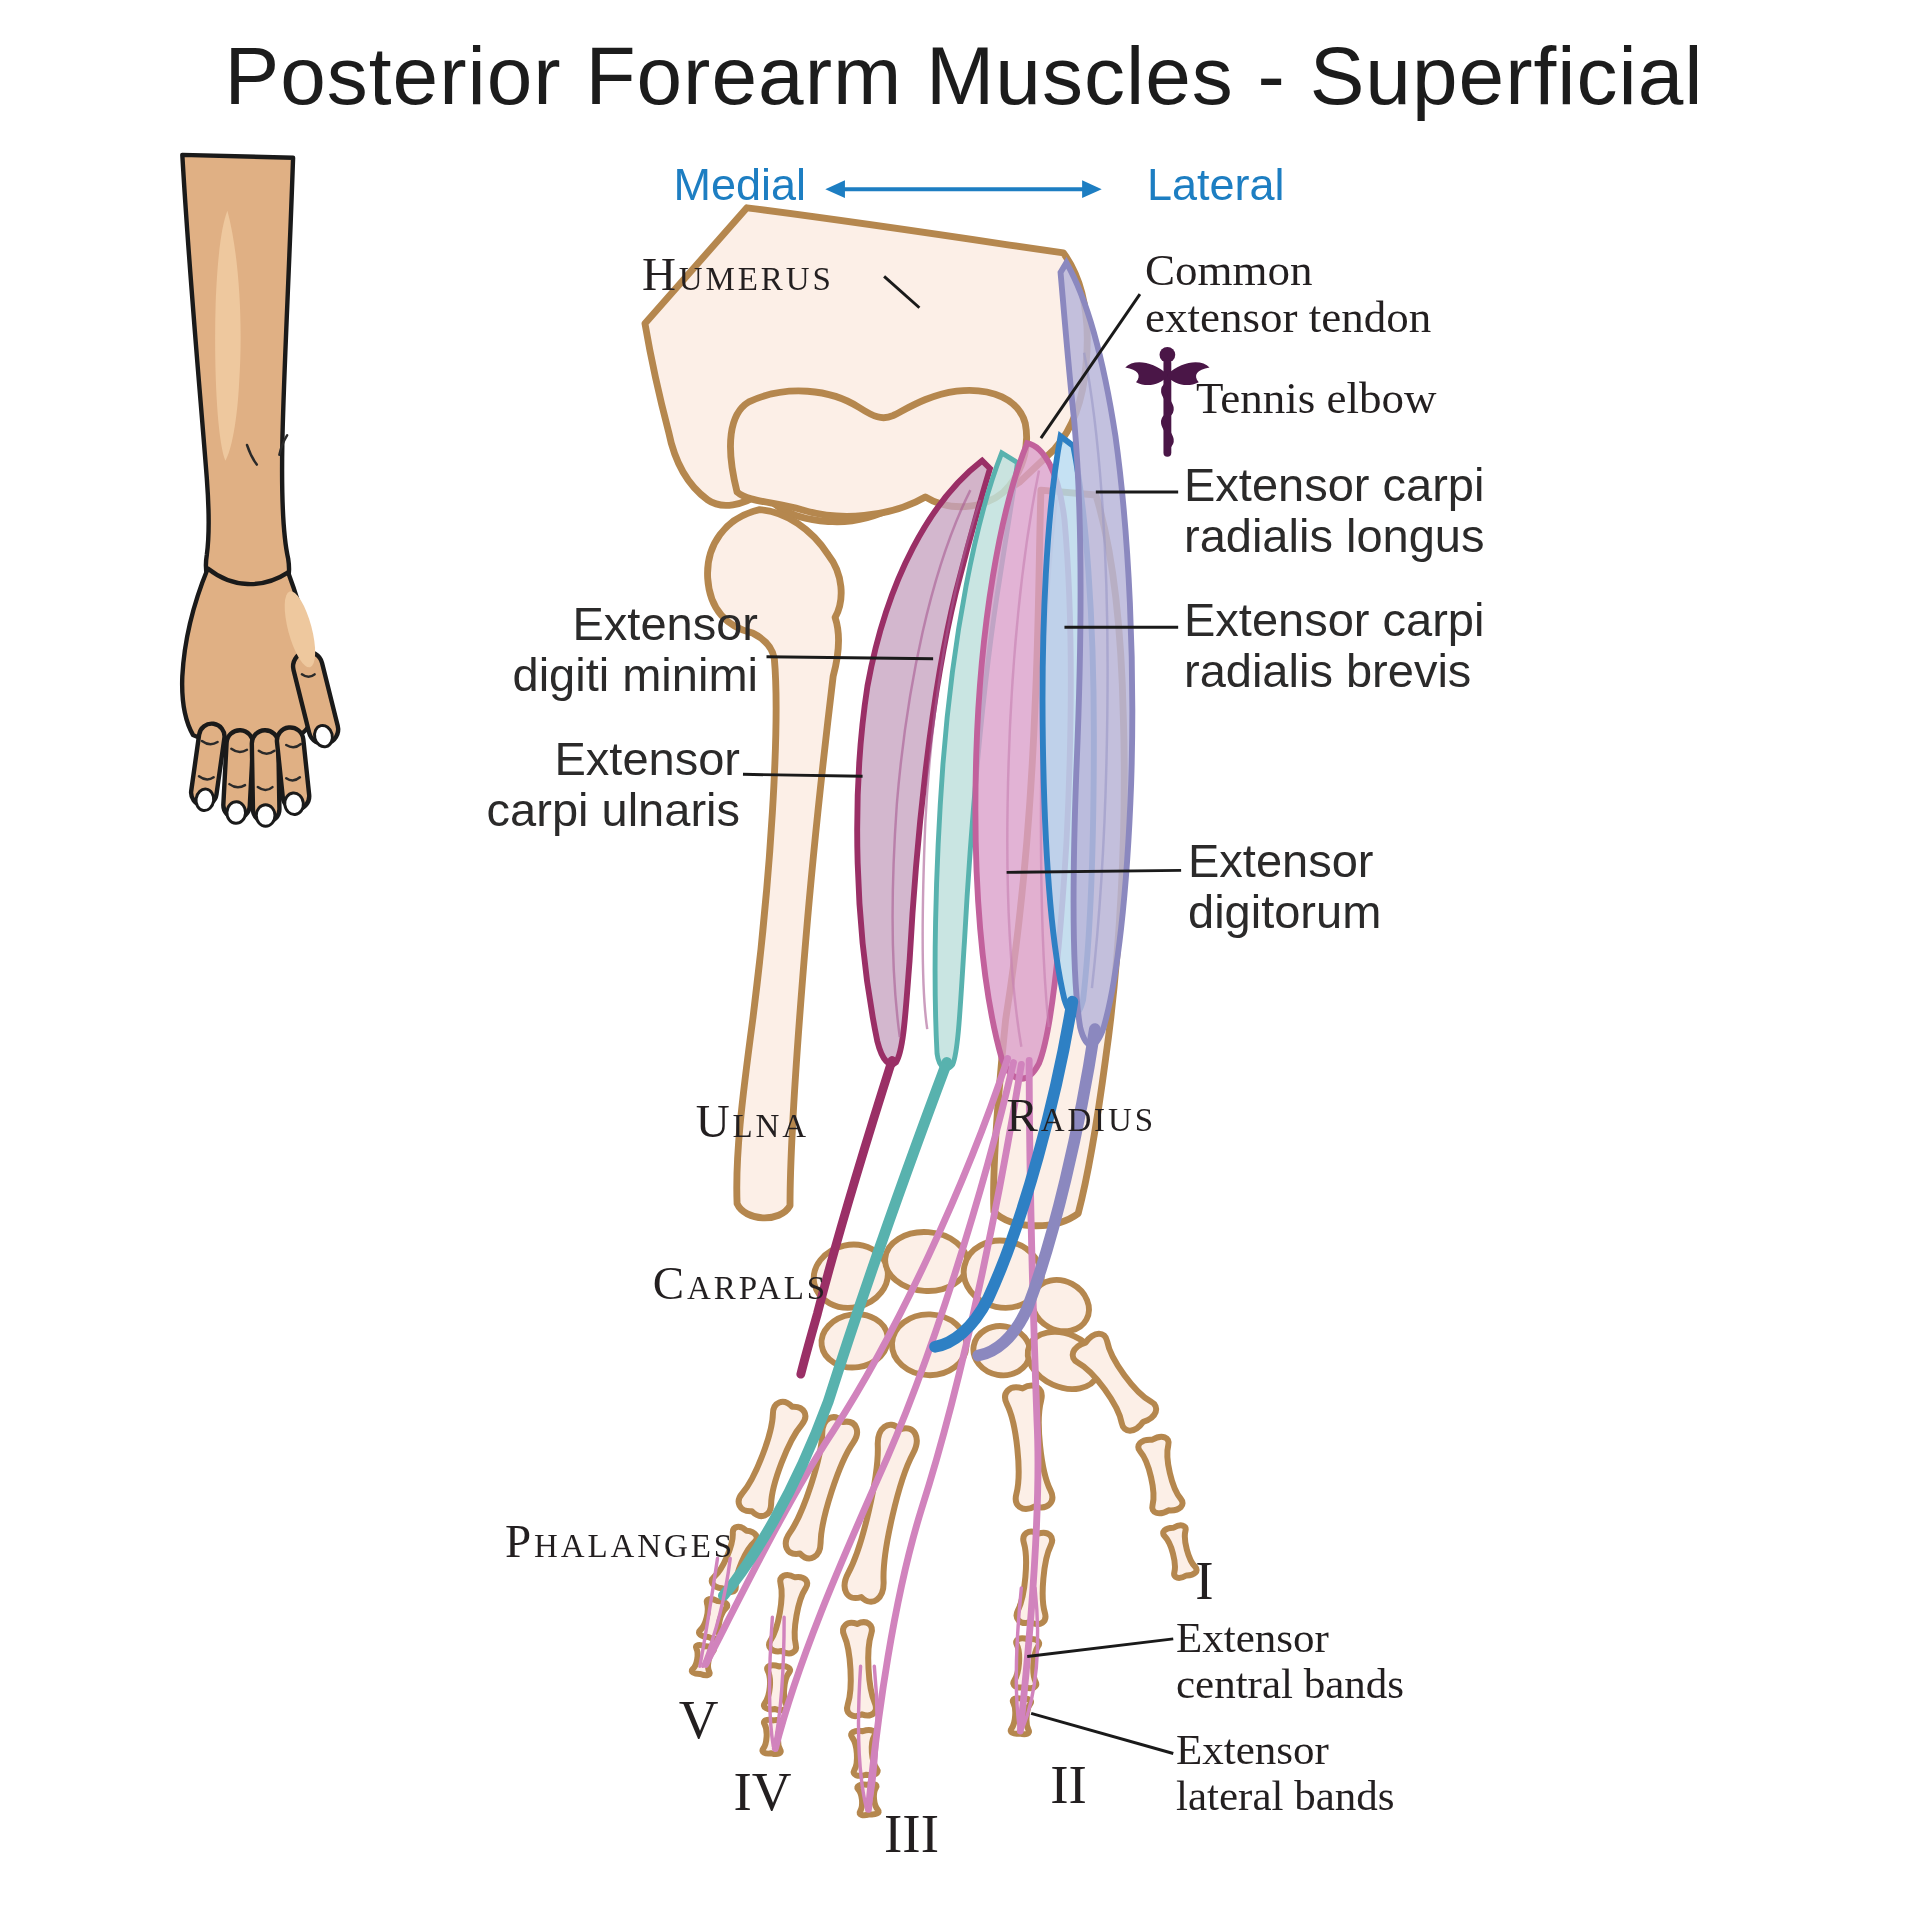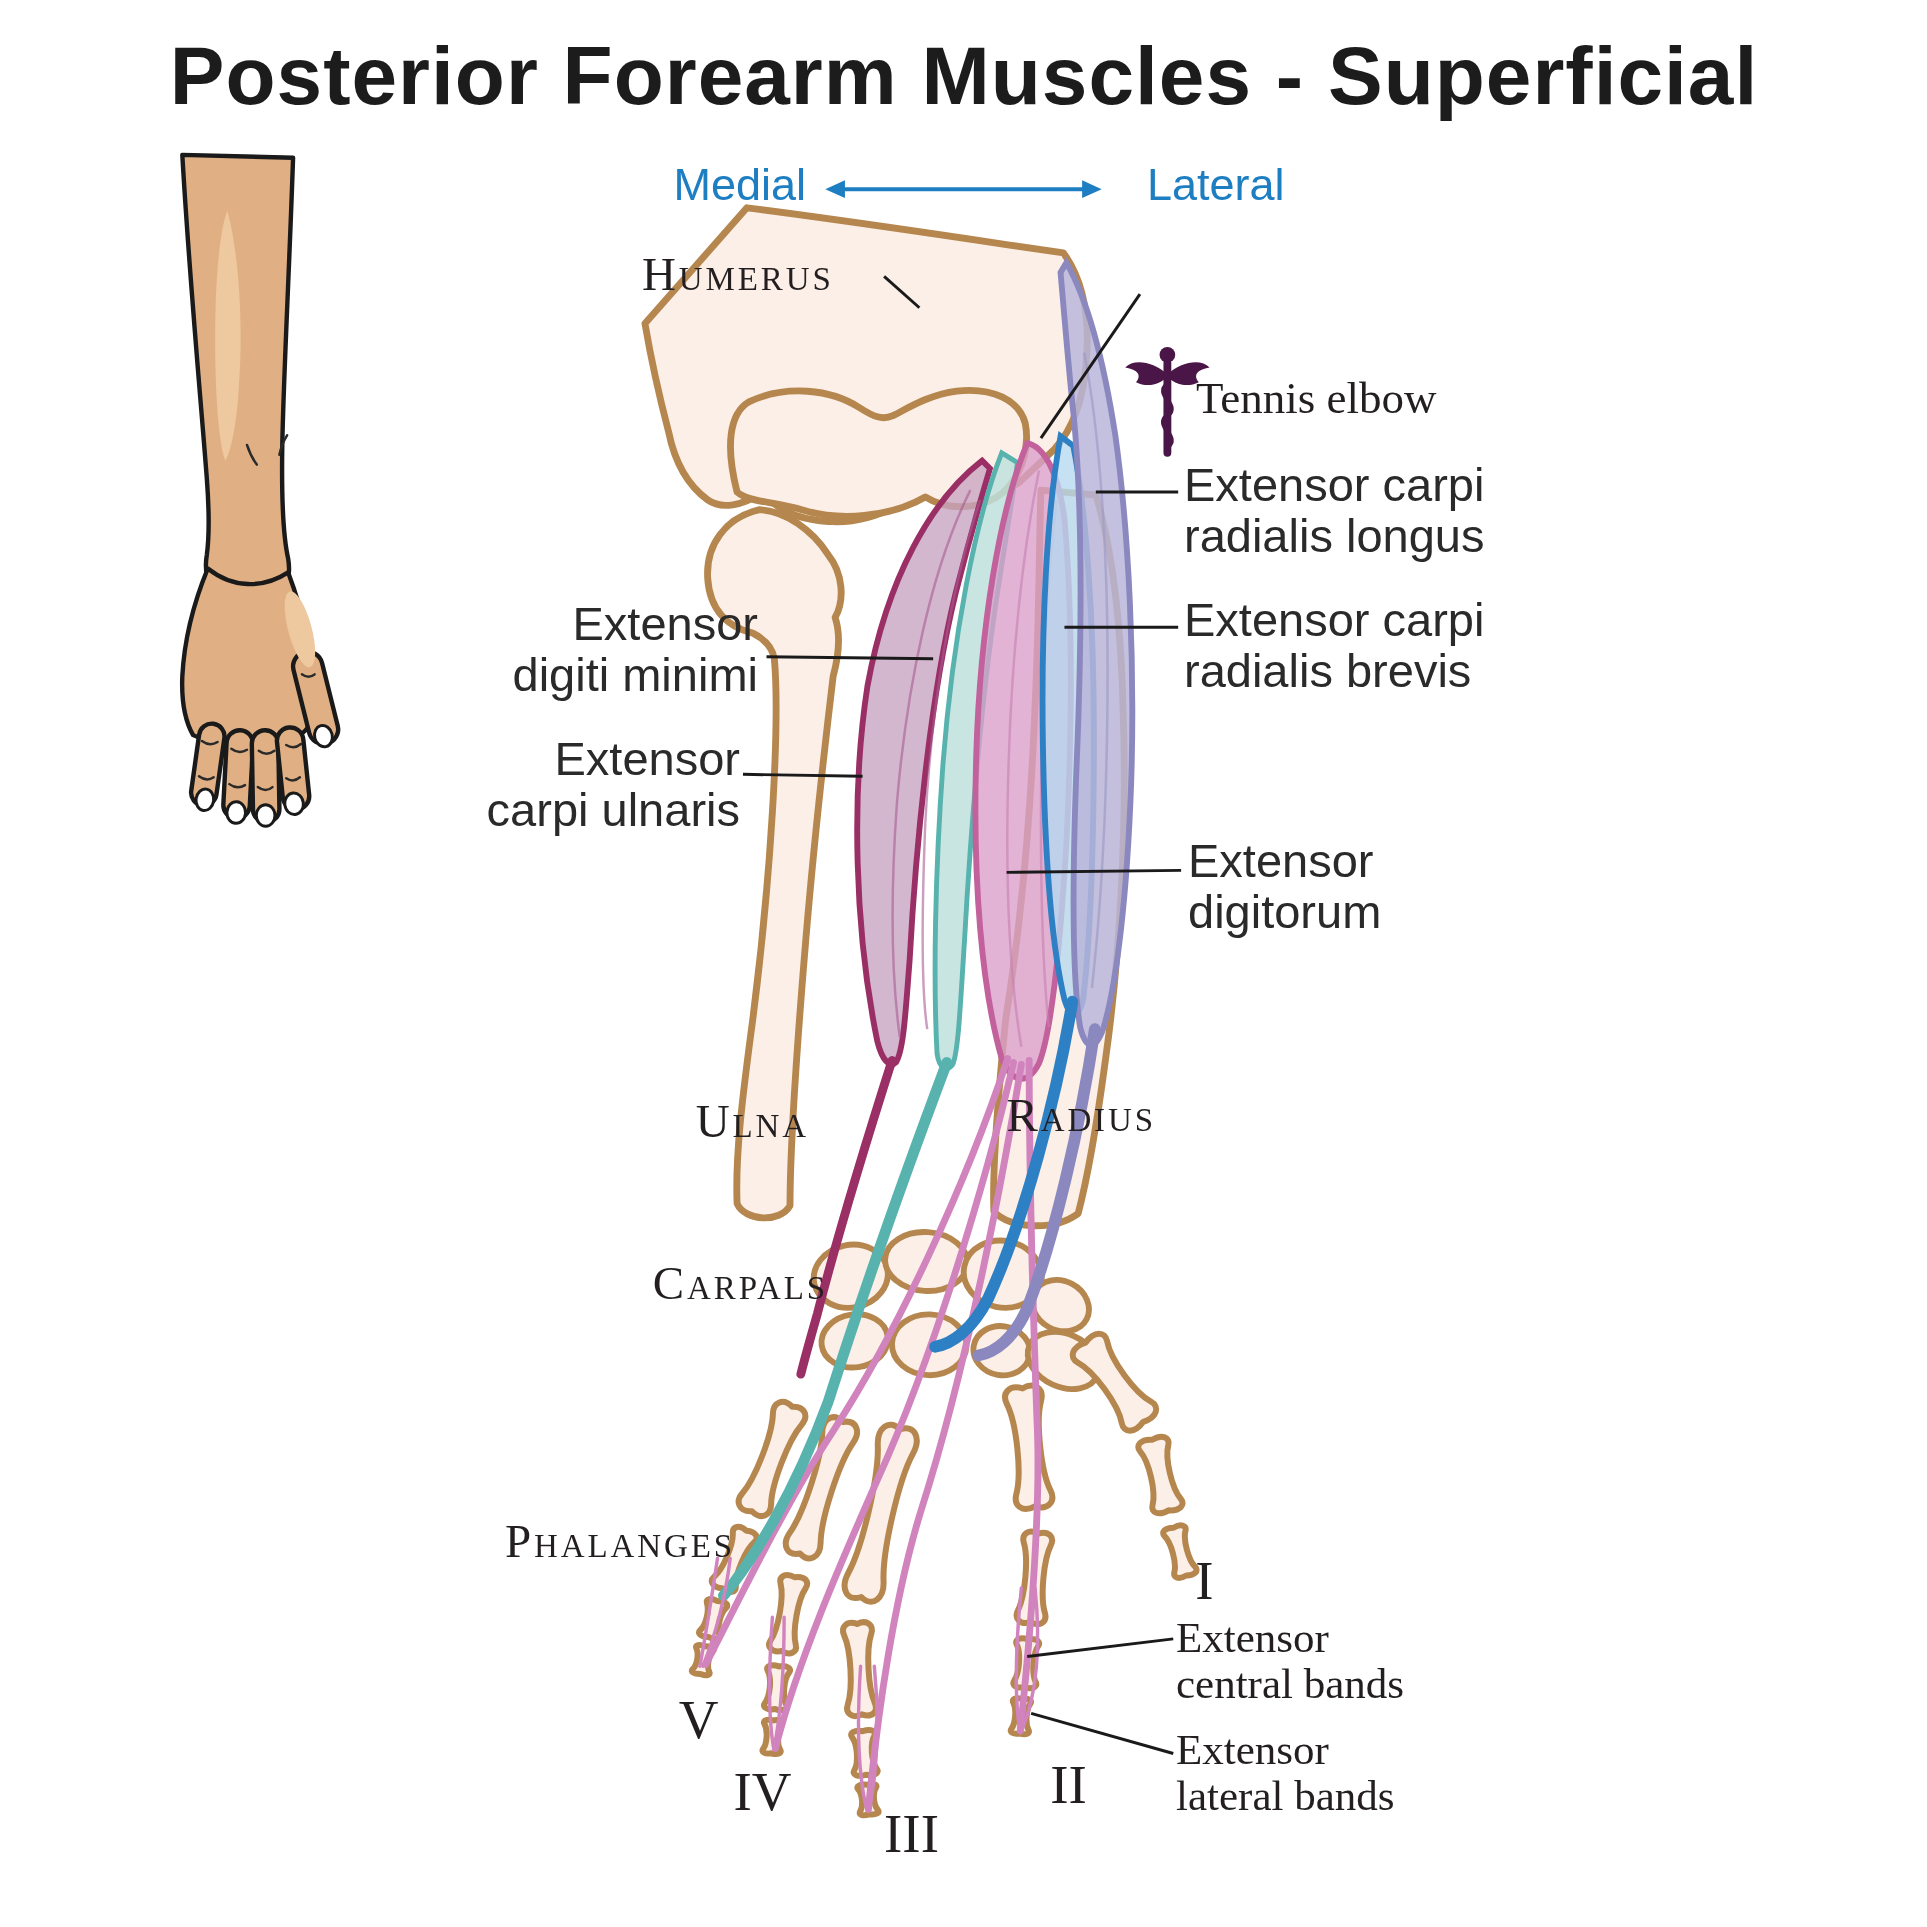--- a/index.html
+++ b/index.html
@@ -1,20 +1,20 @@
 <!DOCTYPE html>
 <html style="--accent-blue: #1d7ec2; --ink: #231f20; --line-dark: #1a1a1a; --bone-outline: #b5874e; --bone-fill: #fcefe7; --skin: #e0b084; --skin-highlight: #eec89e; --ecu-stroke: #9a2f66; --ecu-fill: #c7a3c0; --ecu-fiber: #a85c93; --edm-stroke: #58b2ae; --edm-fill: #bfe0dd; --ed-stroke: #c2619c; --ed-fill: #dba0cb; --ed-tendon: #d183bd; --ed-fiber: #c77fb0; --ecrb-stroke: #2e80c4; --ecrb-fill: #b7daf0; --ecrl-stroke: #8b88bf; --ecrl-fill: #b9b6d9; --ecrl-fiber: #9a97c6; --caduceus: #4a1647;"><head>
 <meta charset="utf-8">
 <style>
   html,body{margin:0;padding:0;background:#fff;}
   .canvas{position:relative;width:1928px;height:1928px;background:#fff;overflow:hidden;
           font-family:"Liberation Sans",sans-serif;}
   svg.fig{position:absolute;left:0;top:0;}
   .lbl{position:absolute;white-space:pre-line;color:var(--ink);}
-  .title{font-family:"Liberation Sans",sans-serif;font-weight:700;font-size:82px;
+  .title{font-family:"Liberation Sans",sans-serif;font-weight:400;font-size:82px;
          letter-spacing:1px;color:#1c1c1c;width:100%;text-align:center;}
   .dir{font-family:"Liberation Sans",sans-serif;font-weight:500;font-size:45px;color:var(--accent-blue);}
   .sans{font-family:"Liberation Sans",sans-serif;font-weight:400;font-size:47px;line-height:1.09;color:#2b2a2a;}
   .serif{font-family:"Liberation Serif",serif;font-size:45px;line-height:1.04;color:var(--ink);}
   .serif-sm{font-family:"Liberation Serif",serif;font-size:43px;line-height:1.06;color:var(--ink);}
   .sc{font-family:Liberation Serif, serif;font-variant:small-caps;font-size:47px;
       letter-spacing:2.9px;color:var(--ink);}
   .num{font-family:"Liberation Serif",serif;font-size:55px;color:var(--ink);width:69px;text-align:center;}
   .ta-r{text-align:right;} .ta-c{text-align:right;}
 
@@ -224,20 +224,22 @@
     </g>
   </svg>
 
   <div class="lbl title" style="top:29px;left:0;">Posterior Forearm Muscles - Superficial</div>
 
   <div class="lbl dir ta-r" style="left:610px;top:159px;width:196px;">Medial</div>
   <div class="lbl dir" style="left:1147px;top:159px;">Lateral</div>
 
   <div class="lbl sc" style="left:642px;top:247px;">Humerus</div>
 
+  <div class="lbl serif" style="left:1145px;top:247px;">Common
+extensor tendon</div>
 
   <div class="lbl serif" style="left:1196px;top:375px;">Tennis elbow</div>
 
   <div class="lbl sans" style="left:1184px;top:459px;">Extensor carpi
 radialis longus</div>
 
   <div class="lbl sans" style="left:1184px;top:594px;">Extensor carpi
 radialis brevis</div>
 
   <div class="lbl sans ta-r" style="left:454px;top:598px;width:304px;">Extensor

